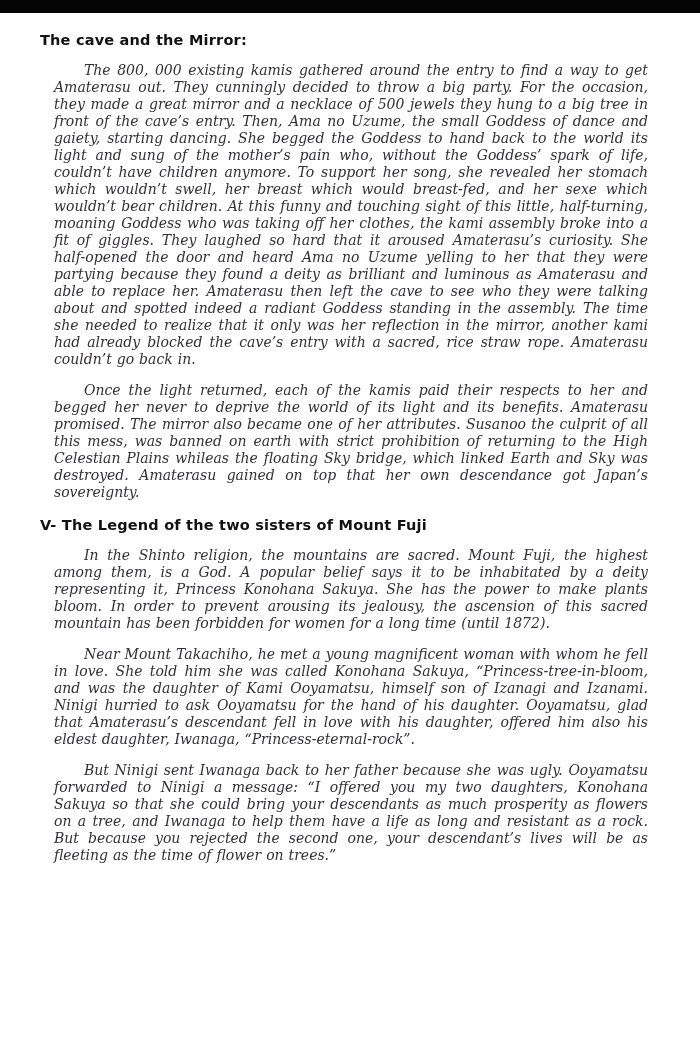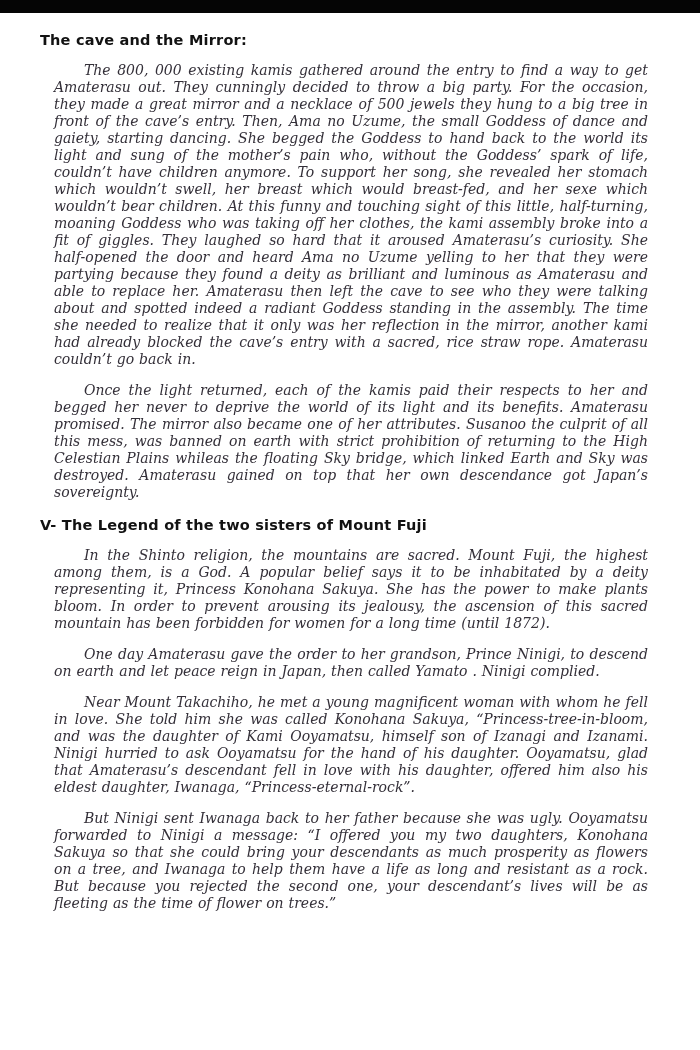--- a/index.html
+++ b/index.html
@@ -69,19 +69,18 @@
 
     <div class="section">
       <h2 class="section-heading first">The cave and the Mirror:</h2>
       <p>The 800, 000 existing kamis  gathered around the entry to find a way to get Amaterasu out. They cunningly decided to throw a big party. For the occasion, they made a great mirror and a necklace of 500 jewels they hung to a big tree in front of the cave’s entry. Then, Ama no Uzume, the small Goddess of dance and gaiety, starting dancing. She begged the Goddess to hand back to the world its light and sung of the mother’s pain who, without the Goddess’ spark of life, couldn’t have children anymore. To support her song, she revealed her stomach which wouldn’t swell, her breast which would breast-fed, and her sexe which wouldn’t bear children. At this funny and touching sight of this little, half-turning, moaning Goddess who was taking off her clothes, the kami assembly broke into a fit of giggles. They laughed so hard that it aroused Amaterasu’s curiosity. She half-opened the door and heard Ama no Uzume yelling to her that they were partying because they found a deity as brilliant and luminous as Amaterasu and able to  replace her. Amaterasu then left the cave to see who they were talking about and spotted indeed a radiant Goddess standing in the assembly. The time she needed to realize that it only was her reflection in the mirror, another kami had already blocked the cave’s entry with a sacred, rice straw rope. Amaterasu couldn’t go back in.</p>
       <p>Once the light returned, each of the kamis paid their respects to her and begged her never to deprive the world of its light and its benefits. Amaterasu promised. The mirror also became one of her attributes. Susanoo the culprit of all this mess, was banned on earth with strict prohibition of returning to the High Celestian Plains whileas the floating Sky bridge, which linked Earth and Sky was destroyed. Amaterasu gained on top that her own descendance got Japan’s sovereignty.</p>
     </div>
 
     <div class="section">
       <h2 class="section-heading second">V- The Legend of the two sisters of Mount Fuji</h2>
       <p>In the Shinto religion, the mountains are sacred. Mount Fuji, the highest among them, is a God. A popular belief says it to be inhabitated by a deity representing it, Princess Konohana Sakuya. She has the power to make plants bloom. In order to prevent arousing its jealousy, the ascension of this sacred mountain has been forbidden for women for a long time (until 1872).</p>
-      <p>One day Amaterasu gave the order to her grandson, Prince Ninigi, to descend on earth and let peace reign in Japan, then called Yamato . Ninigi complied.</p>
       <p>Near Mount Takachiho, he met a young magnificent woman with whom he fell in love. She told him she was called Konohana Sakuya, “Princess-tree-in-bloom, and was the daughter of Kami Ooyamatsu, himself son of Izanagi and Izanami. Ninigi hurried to ask Ooyamatsu for the hand of his daughter. Ooyamatsu, glad that Amaterasu’s descendant fell in love with his daughter, offered him also his eldest daughter, Iwanaga, “Princess-eternal-rock”.</p>
       <p>But Ninigi sent Iwanaga back to her father because she was ugly. Ooyamatsu forwarded to Ninigi a message: “I offered you my two daughters, Konohana Sakuya so that she could bring your descendants as much prosperity as flowers on a tree, and Iwanaga to help them have a life as long and resistant as a rock. But because you rejected the second one, your descendant’s lives will be as fleeting as the time of flower on trees.”</p>
     </div>
 
   </div>
 </div>
 
 </body></html>

